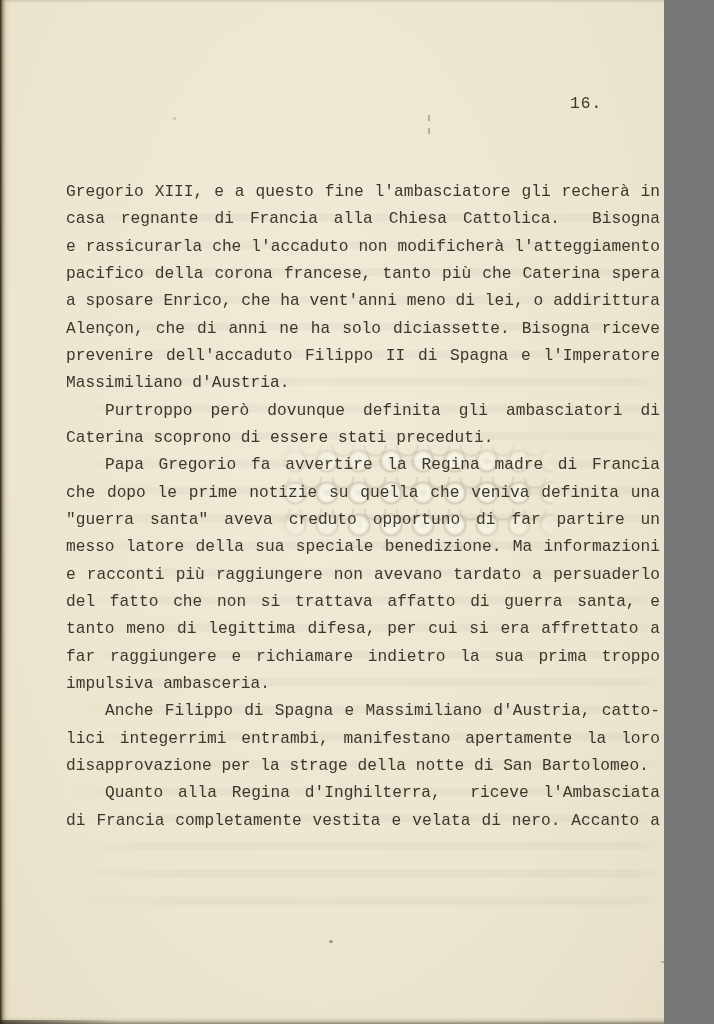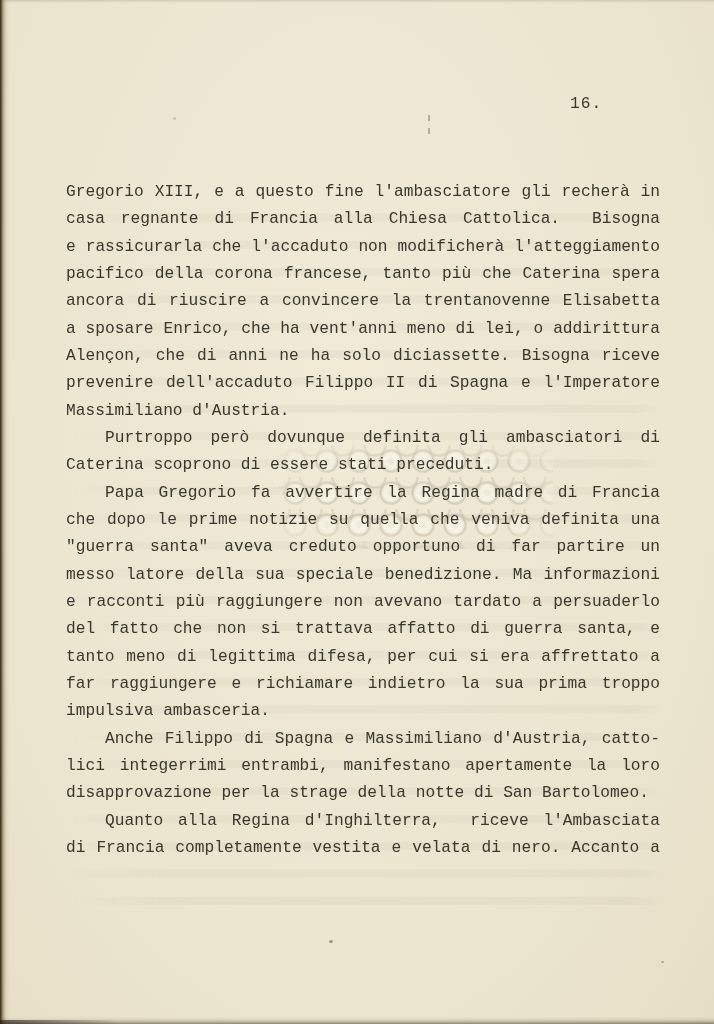--- a/index.html
+++ b/index.html
@@ -1,18 +1,18 @@
 <!DOCTYPE html>
 <html><head>
 <meta charset="utf-8">
 <style>
   html,body{margin:0;padding:0;background:#777;}
   .page{
     position:relative;
-    width:714px;height:1024px;
+    width:664px;height:1024px;
     overflow:hidden;
     background:
       radial-gradient(ellipse at 48% 38%, #f0ead7 0%, #ece5d0 62%, #e8e0c9 92%, #e4dcc3 100%);
     font-family:"Liberation Mono","DejaVu Sans Mono",monospace;
     color:var(--ink,#3a372c);
   }
   
   .edge-left{
     position:absolute;left:0;top:0;width:10px;height:1024px;
     background:linear-gradient(to right,
@@ -93,21 +93,20 @@
 
   <div class="page-number">16.</div>
   <div class="reg-mark"></div>
 
   <div class="body-text">
       <div>
         <div class="line j">Gregorio XIII, e a questo fine l'ambasciatore gli recherà in</div>
         <div class="line j">casa regnante di Francia alla Chiesa Cattolica.  Bisogna</div>
         <div class="line j">e rassicurarla che l'accaduto non modificherà l'atteggiamento</div>
         <div class="line j">pacifico della corona francese, tanto più che Caterina spera</div>
-        <div class="line j">ancora di riuscire a convincere la trentanovenne Elisabetta</div>
         <div class="line j">a sposare Enrico, che ha vent'anni meno di lei, o addirittura</div>
         <div class="line j">Alençon, che di anni ne ha solo diciassette. Bisogna riceve</div>
         <div class="line j">prevenire dell'accaduto Filippo II di Spagna e l'Imperatore</div>
         <div class="line">Massimiliano d'Austria.</div>
       </div>
       <div>
         <div class="line j ind">Purtroppo però dovunque definita gli ambasciatori di</div>
         <div class="line">Caterina scoprono di essere stati preceduti.</div>
       </div>
       <div>

